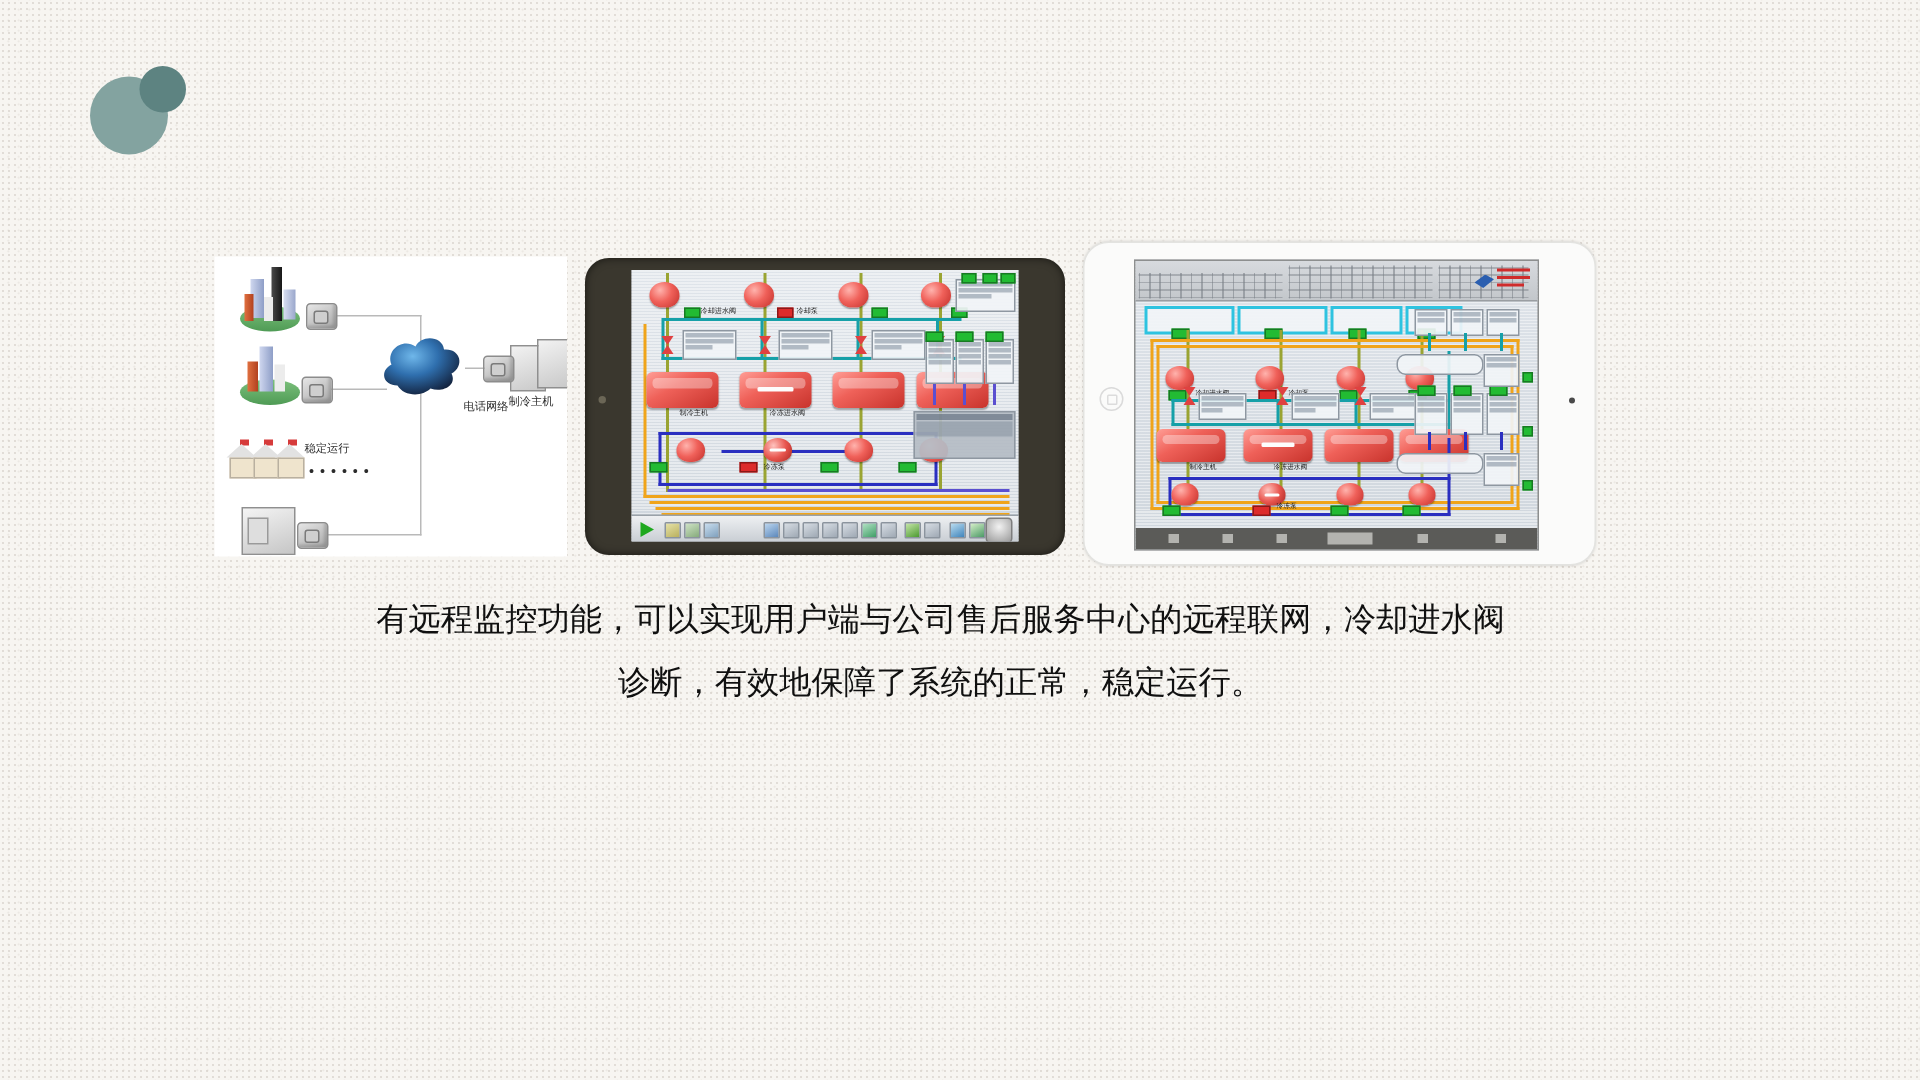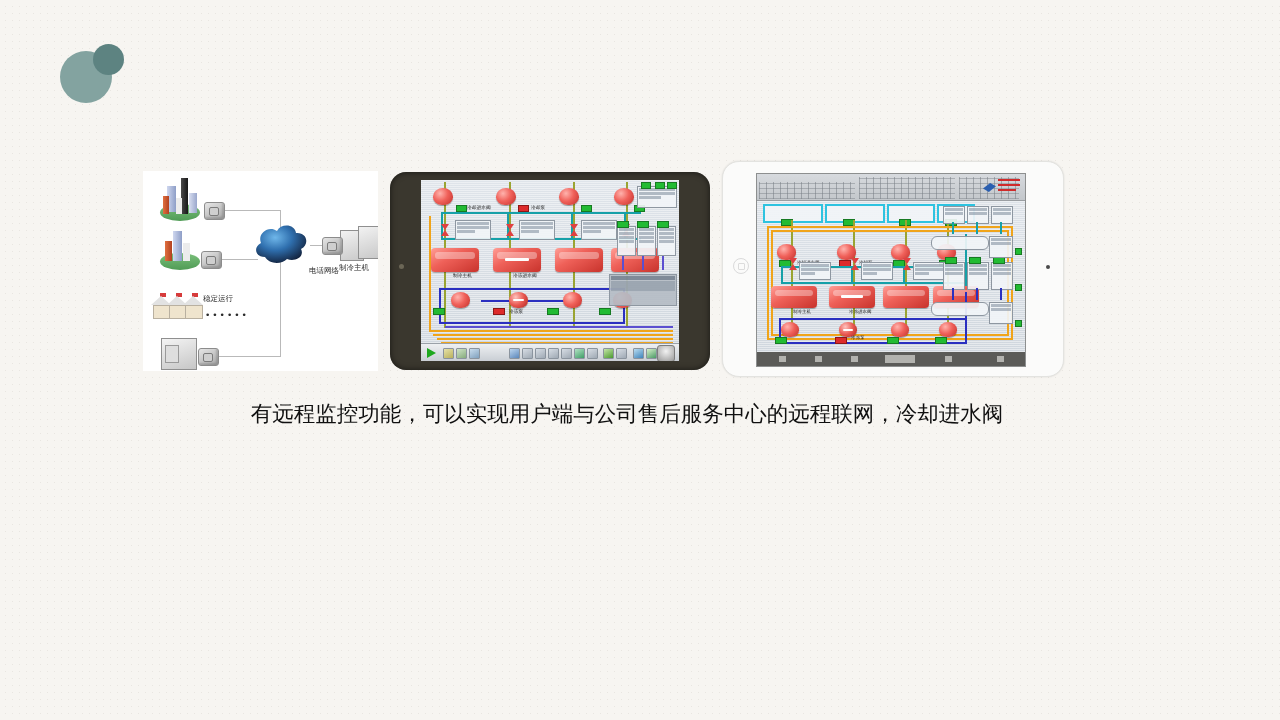--- a/index.html
+++ b/index.html
@@ -822,13 +822,14 @@
           <div class="bi" style="left:188px;"></div>
           <div class="bi" style="left:240px;"></div>
         </div>
       </div>
     </div>
   </div>
 </div>
 
 <div id="body-copy">
   <span class="ln">有远程监控功能，可以实现用户端与公司售后服务中心的远程联网，冷却进水阀</span>
+  <span class="ln">诊断，有效地保障了系统的正常，稳定运行。</span>
 </div>
 
 </body></html>

